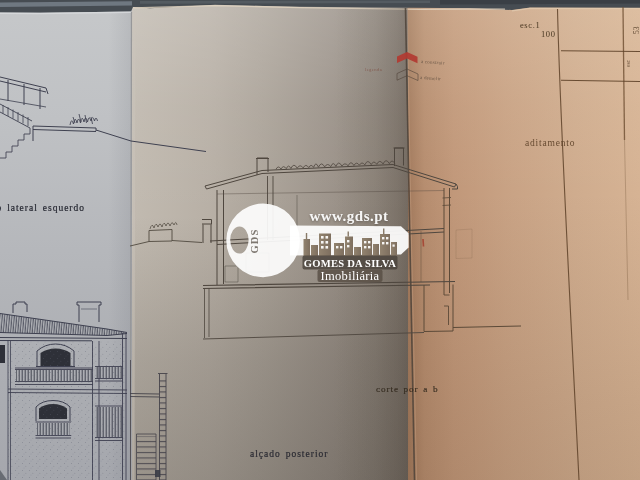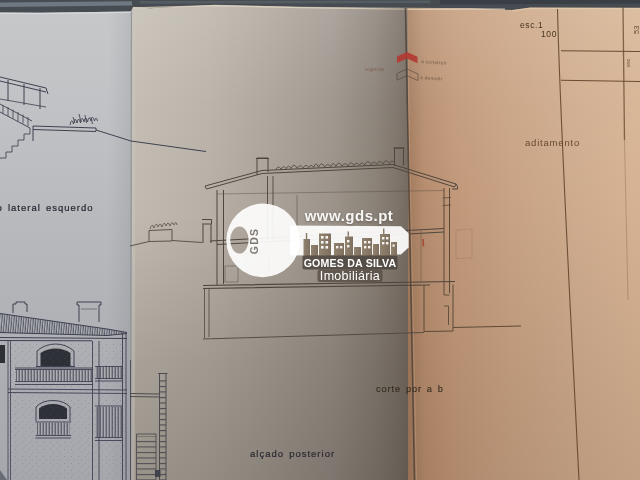--- a/index.html
+++ b/index.html
@@ -1,17 +1,17 @@
 <!DOCTYPE html>
 <html><head>
 <meta charset="utf-8">
 <style>
   html,body{margin:0;padding:0;}
   #page{position:relative;width:640px;height:480px;overflow:hidden;
-        font-family:Liberation Sans, sans-serif;background:#3f454b;}
+        font-family:Liberation Serif, serif;background:#3f454b;}
   .panel{position:absolute;top:0;height:480px;}
 </style>
 </head>
 <body>
 <div id="page">
 
   <div class="panel" style="left:0;width:132px;
     background:linear-gradient(to bottom,#c6c8ca 0%,#bfc1c4 25%,#b4b6ba 55%,#abadb2 80%,#a5a7ad 100%);"></div>
 
   <div class="panel" style="left:0;width:132px;

